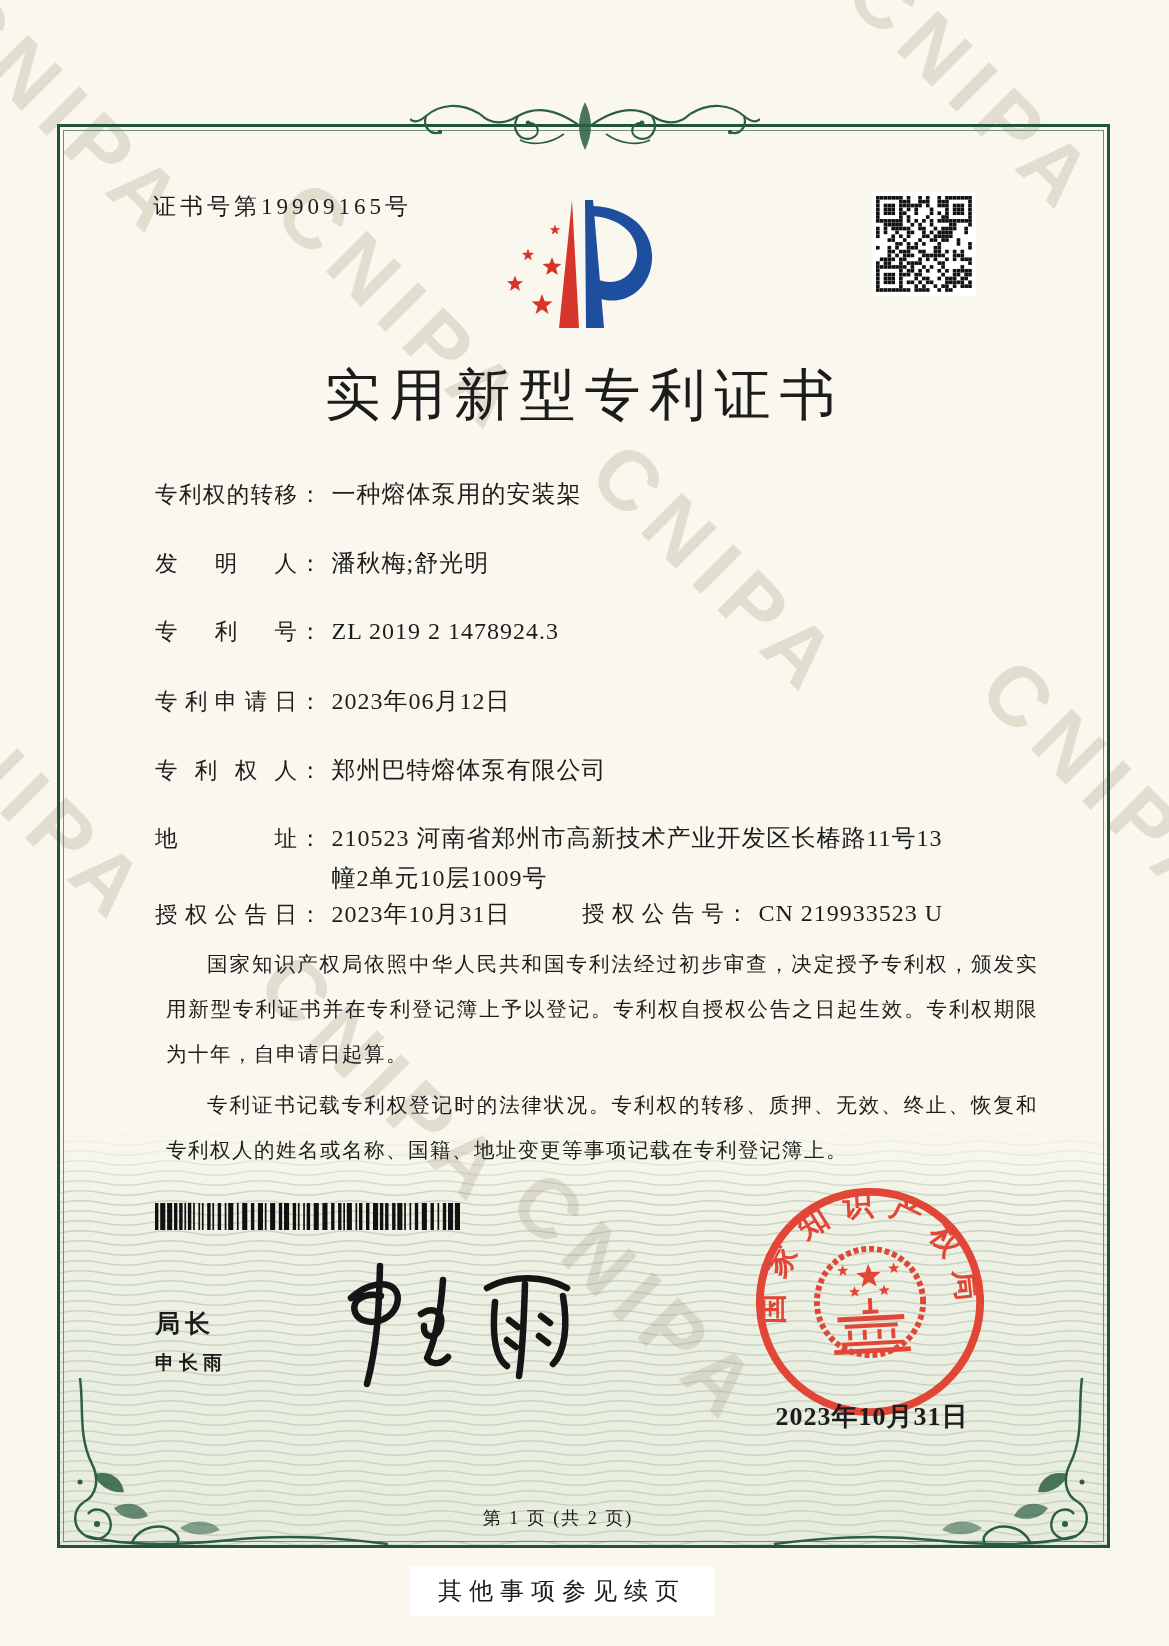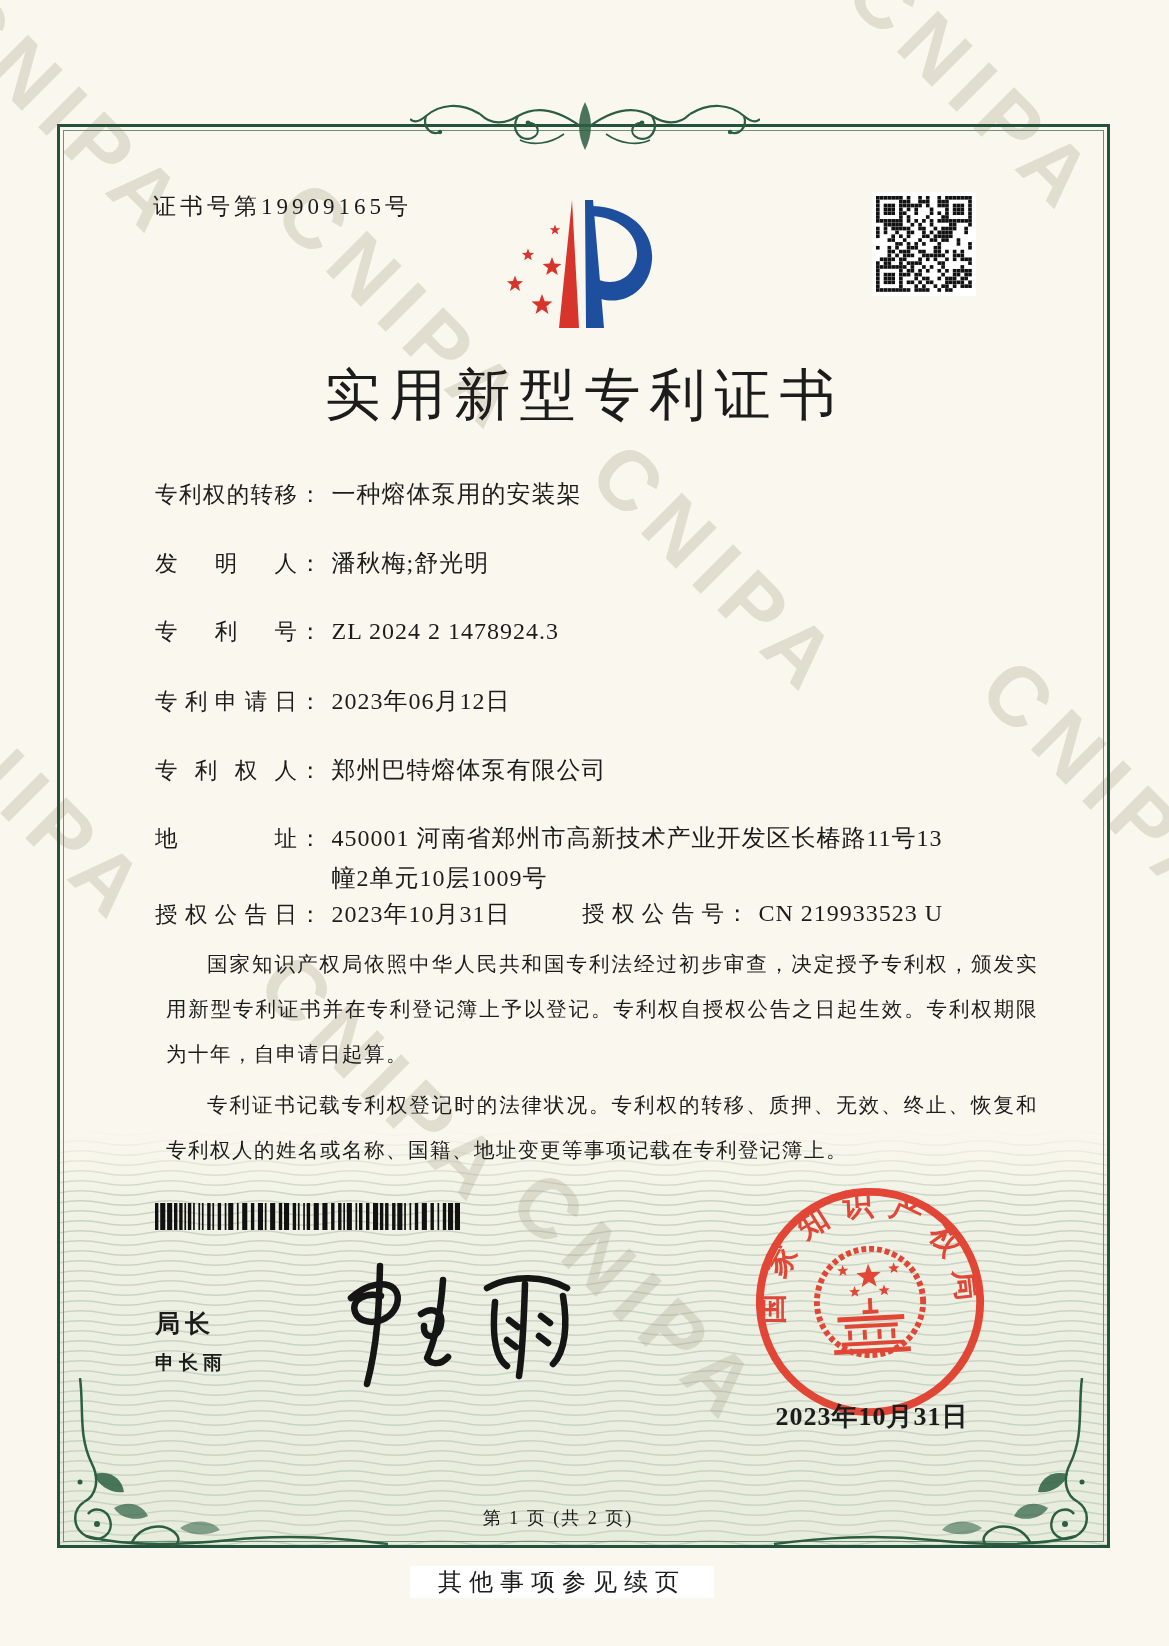--- a/index.html
+++ b/index.html
@@ -43,21 +43,21 @@
   .director-title{left:155px;top:1307px;font-family:"Liberation Sans","DejaVu Sans",sans-serif;
                   font-weight:bold;font-size:25px;letter-spacing:5px;}
   .director-name{left:155px;top:1350px;font-family:"Liberation Sans","DejaVu Sans",sans-serif;
                  font-weight:bold;font-size:19px;letter-spacing:5px;}
   .signature{left:335px;top:1258px;z-index:3;}
   .seal{left:752px;top:1184px;z-index:4;opacity:.93;transform:rotate(-3deg);}
   .seal-date{left:760px;top:1399px;width:224px;text-align:center;font-size:26px;
              font-weight:bold;letter-spacing:1px;z-index:5;}
   .page-num{left:0;top:1506px;width:1116px;text-align:center;font-size:18px;letter-spacing:2px;}
   .note{left:562px;top:1566px;transform:translateX(-50%);background:#ffffff;
-        padding:0 28px;font-size:24px;letter-spacing:7px;white-space:nowrap;}
+        padding:9px 28px;font-size:24px;letter-spacing:7px;white-space:nowrap;}
 </style>
 </head>
 <body>
 
 <div class="page">
 
   <svg class="band" width="1051" height="420">
     <defs>
       <pattern id="wv" width="90" height="10" patternUnits="userSpaceOnUse">
         <path d="M0,5 Q22.5,0.5 45,5 T90,5" fill="none" stroke="#c9d4c4" stroke-width="1.3"></path>
@@ -491,36 +491,36 @@
       <span class="val">一种熔体泵用的安装架</span>
   </div>
   <div class="abs row" style="top:547px">
     <span class="lbl">发明人</span>
       <span class="colon">：</span>
       <span class="val">潘秋梅;舒光明</span>
   </div>
   <div class="abs row" style="top:616px">
     <span class="lbl">专利号</span>
       <span class="colon">：</span>
-      <span class="val">ZL 2024 2 1478924.3</span>
+      <span class="val">ZL 2019 2 1478924.3</span>
   </div>
   <div class="abs row" style="top:685px">
     <span class="lbl">专利申请日</span>
       <span class="colon">：</span>
       <span class="val">2023年06月12日</span>
   </div>
   <div class="abs row" style="top:754px">
     <span class="lbl">专利权人</span>
       <span class="colon">：</span>
       <span class="val">郑州巴特熔体泵有限公司</span>
   </div>
   <div class="abs row row-addr" style="top:818px">
     <span class="lbl">地址</span>
       <span class="colon">：</span>
-      <span class="val">450001 河南省郑州市高新技术产业开发区长椿路11号13幢2单元10层1009号</span>
+      <span class="val">210523 河南省郑州市高新技术产业开发区长椿路11号13幢2单元10层1009号</span>
   </div>
 
   <div class="abs row" style="top:898px">
     <span class="lbl">授权公告日</span>
       <span class="colon">：</span>
       <span class="val">2023年10月31日</span>
   </div>
   <div class="abs row grant-right" style="top:898px">
     <span class="lbl">授权公告号</span>
       <span class="colon">：</span>

